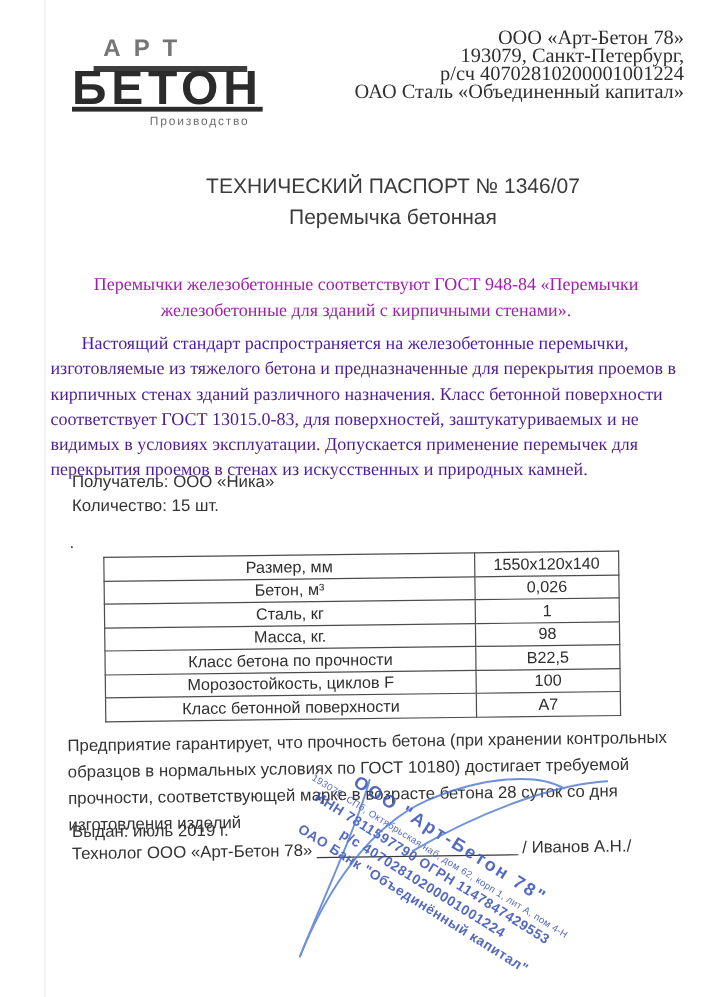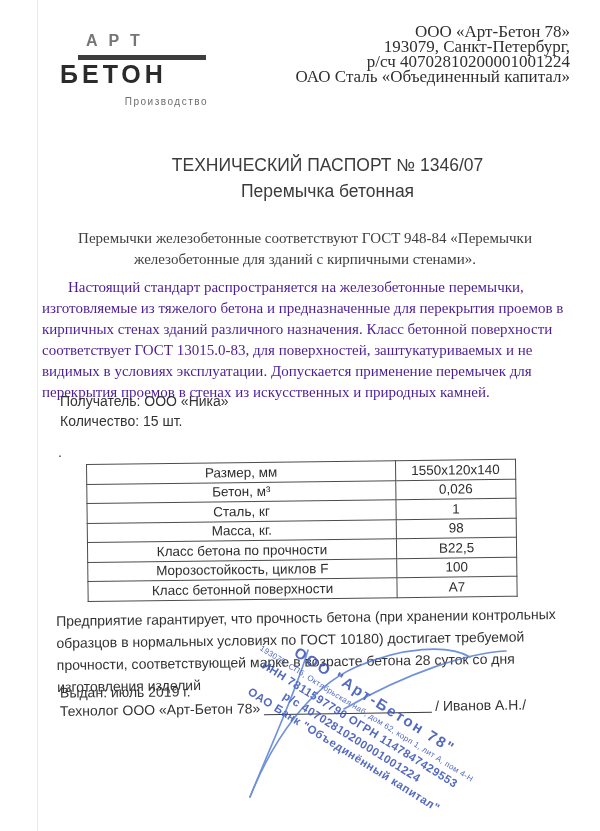--- a/index.html
+++ b/index.html
@@ -9,39 +9,39 @@
     font-family:"Liberation Sans",sans-serif;
     color:#2e2e2e;
     position:relative;
     overflow:hidden;
   }
   .page{position:absolute;inset:0;}
   .scan-edge{position:absolute;left:37px;top:0;bottom:0;width:1px;background:#ebebeb;}
 
   
   .logo{position:absolute;left:60px;top:28px;width:150px;}
-  .logo-top{font-size:16px;font-weight:700;color:#757575;letter-spacing:11px;line-height:26px;margin-left:26px;}
+  .logo-top{font-size:20px;font-weight:700;color:#757575;letter-spacing:11px;line-height:26px;margin-left:26px;}
   .logo-bar{height:5px;background:#3d3d3d;width:128px;margin-left:18px;margin-top:1px;}
-  .logo-main{font-size:25px;font-weight:600;color:#2b2b2b;letter-spacing:4px;line-height:34px;margin-top:-3px;}
+  .logo-main{font-size:40px;font-weight:600;color:#2b2b2b;letter-spacing:4px;line-height:34px;margin-top:-3px;text-decoration:underline;}
   .logo-tagline{font-size:10px;color:#6e6e6e;letter-spacing:1.5px;text-align:right;width:148px;margin-top:5px;}
 
   .company{
     position:absolute;right:30px;top:24px;
     text-align:right;
     font-family:"Liberation Serif",serif;
     font-size:17px;line-height:15px;color:#2f2f2f;
   }
 
   
-  .title{position:absolute;top:152px;left:55px;right:0;text-align:center;
+  .title{position:absolute;top:142px;left:55px;right:0;text-align:center;
          font-size:17.5px;line-height:26px;color:#3b3b3b;}
 
   
   .intro{position:absolute;top:228px;left:45px;right:35px;text-align:center;
-         font-family:"Liberation Serif",serif;font-size:15px;line-height:21px;color:#404040;}
+         font-family:"Liberation Serif",serif;font-size:15px;line-height:21px;color:#a21caf;}
   .bodytext{position:absolute;top:277px;left:42px;right:35px;
          font-family:"Liberation Serif",serif;font-size:15px;line-height:21px;
          text-indent:26px;color:#4c1d95;}
 
   
   .fields{position:absolute;top:391px;left:60px;font-size:14px;line-height:20px;color:#333;}
   .stray-dot{position:absolute;top:444px;left:58px;font-size:14px;color:#333;}
 
   
   .spec-table{

